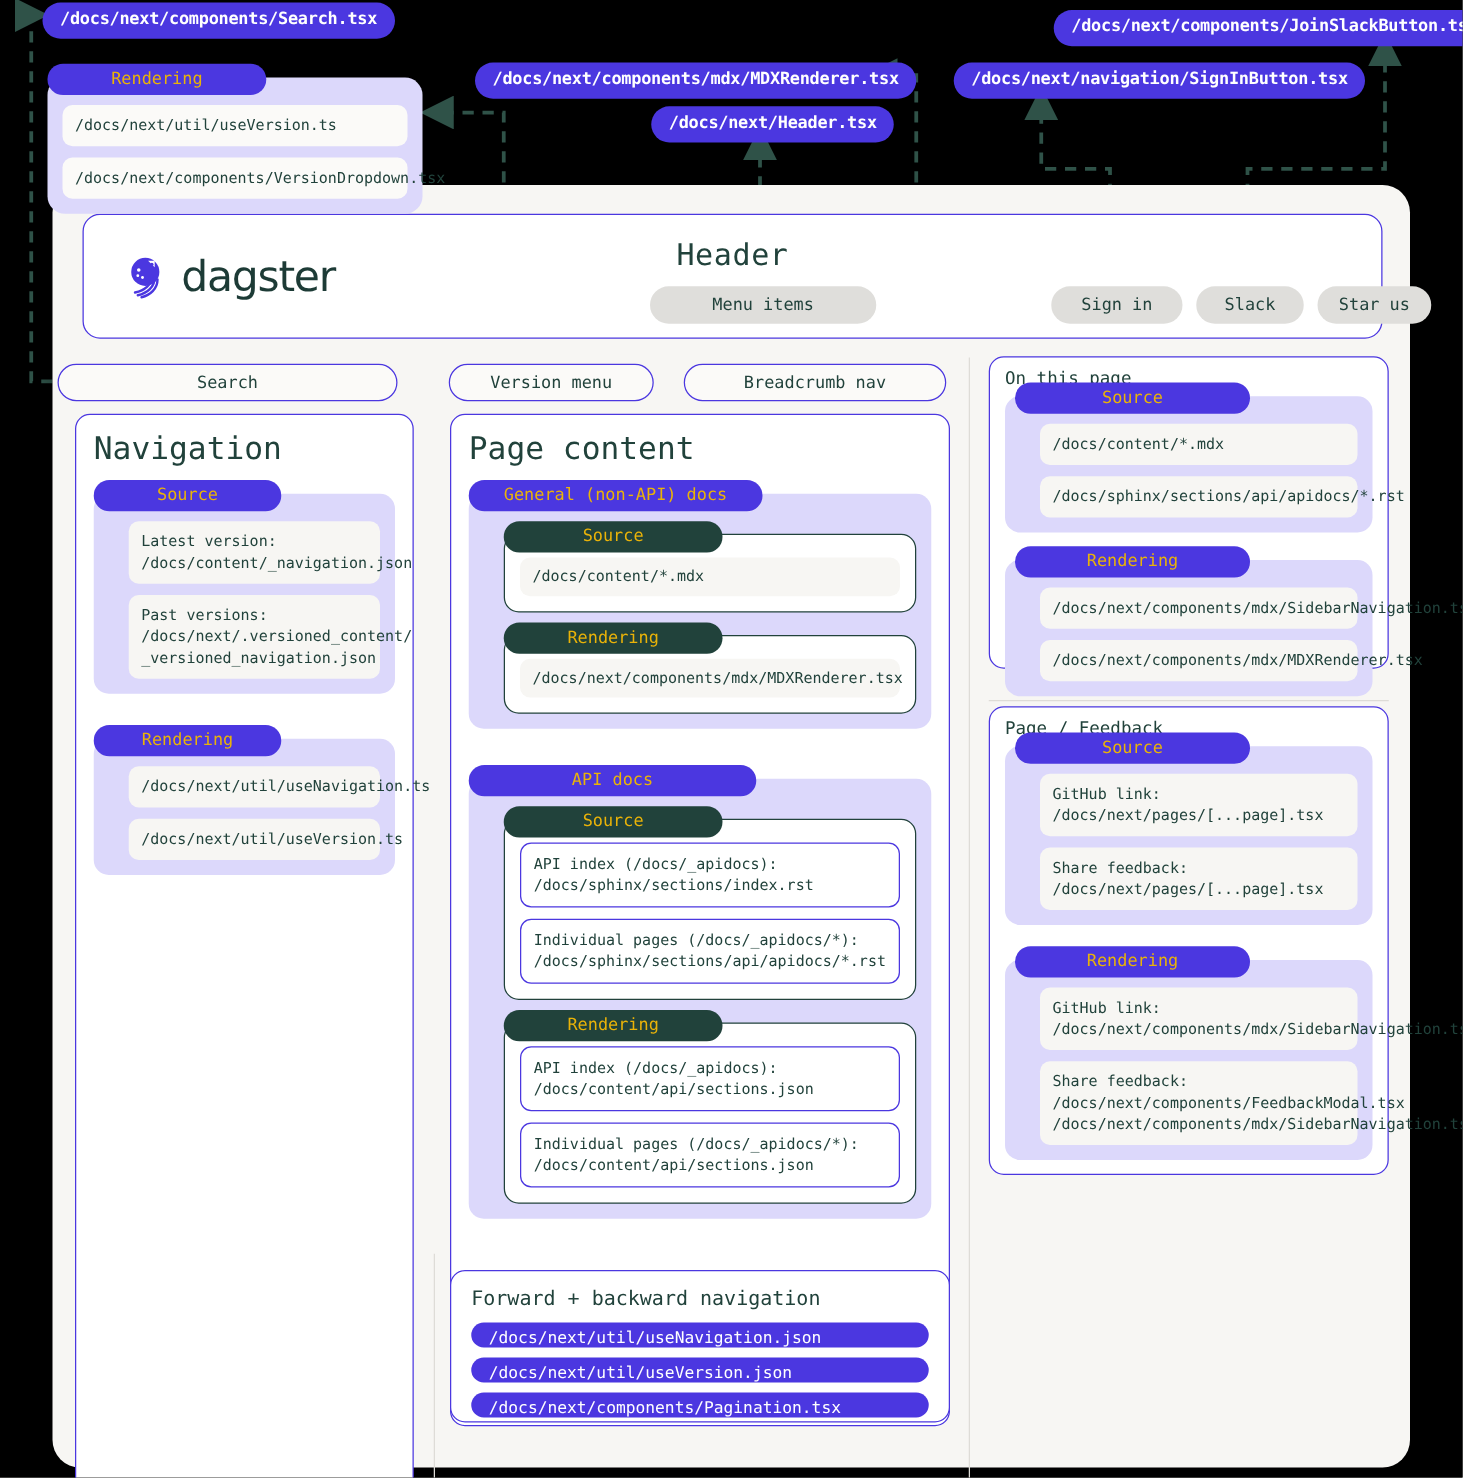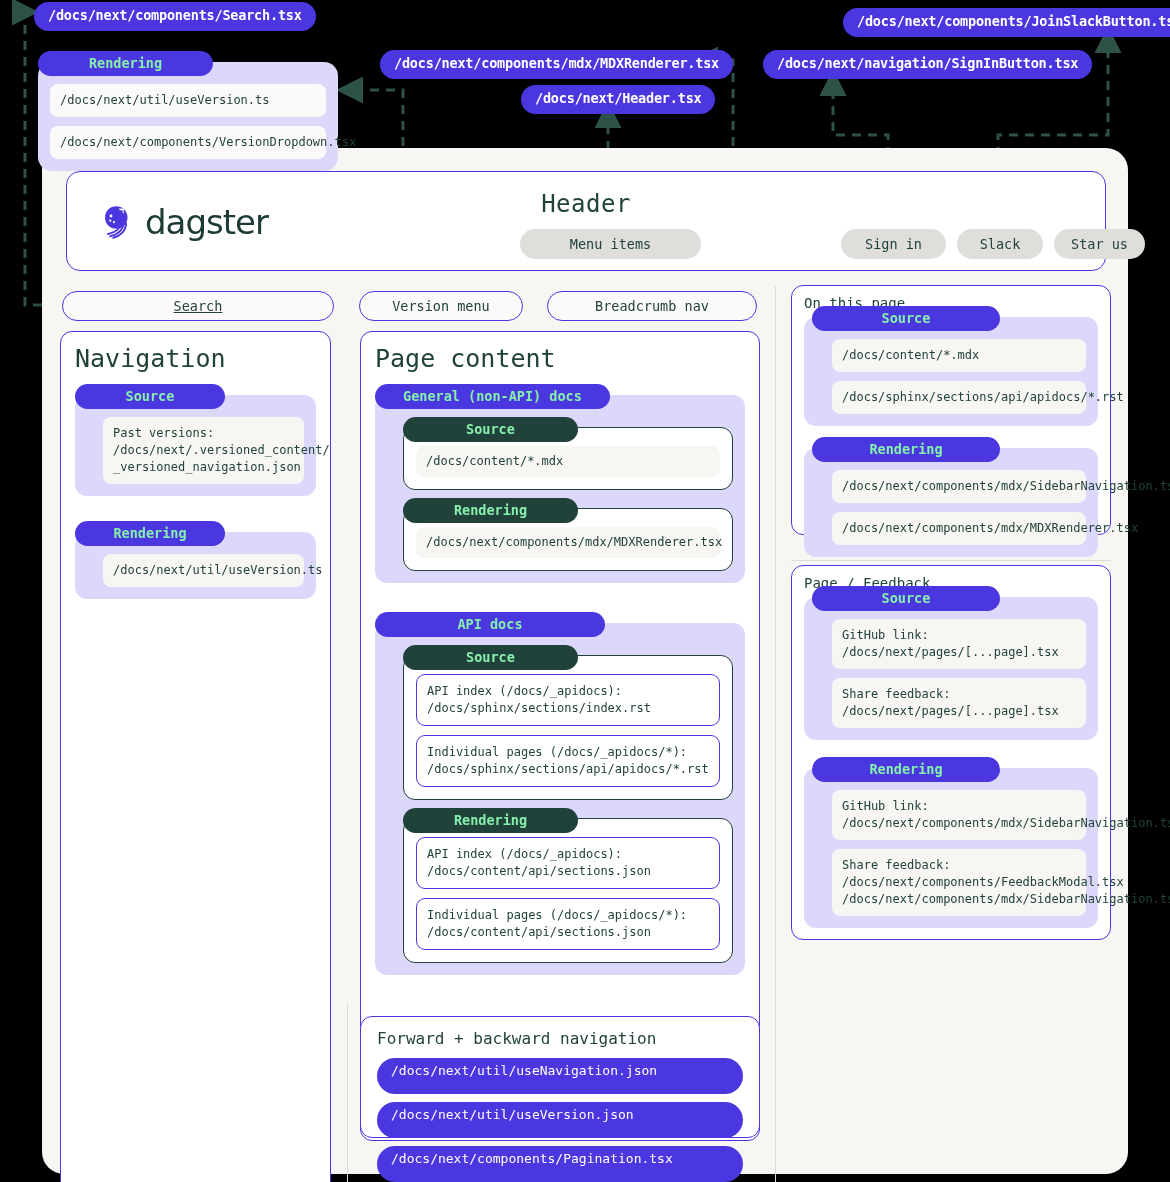--- a/index.html
+++ b/index.html
@@ -148,23 +148,23 @@
     border-radius: 12px;
     margin: 0 14px 0 14px;
     padding: 22px 12px 12px 28px;
     box-sizing: border-box;
   }
   .tab {
     position: absolute;
     top: -11px;
     left: 0px;
     background: #4b37e0;
-    color: #86efac;
+    color: #eab308;
     font-size: 13.5px;
-    font-weight: bold;
+    font-weight: normal;
     border-radius: 999px;
     padding: 4px 28px 5px 28px;
     white-space: nowrap;
     text-align: center;
     min-width: 150px;
     box-sizing: border-box;
   }
   .tab.dark {
     background: #21423b;
   }
@@ -201,21 +201,21 @@
     border-radius: 9px;
     padding: 8px 10px;
   }
 
   
   .solid-row {
     background: #4b37e0;
     color: #ffffff;
     font-size: 13px;
     border-radius: 999px;
-    padding: 5px 14px 16px 14px;
+    padding: 5px 14px 0 14px;
     margin-bottom: 8px;
     white-space: nowrap;
   }
   .solid-row:last-child { margin-bottom: 0; }
 
   .divider {
     position: absolute;
     background: #dedcd7;
     height: 1px;
   }
@@ -279,39 +279,42 @@
         <path d="M36 26 C36 36, 28 43, 19 45" stroke="#4b37e0" stroke-width="2.6" fill="none" stroke-linecap="round"></path>
       </svg>
       <div id="dagster-wordmark">dagster</div>
     </div>
     <div class="grey-pill" style="left:453px; top:57px; width:181px;">Menu items</div>
     <div class="grey-pill" style="left:774px; top:57px; width:105px;">Sign in</div>
     <div class="grey-pill" style="left:890px; top:57px; width:86px;">Slack</div>
     <div class="grey-pill" style="left:987px; top:57px; width:91px;">Star us</div>
   </div>
 
-  <div class="lozenge" style="left:20px; top:143px; width:270px;text-decoration:underline;">Search</div>
+  <div class="lozenge" style="left:4px; top:143px; width:270px;">Search</div>
   <div class="lozenge" style="left:317px; top:143px; width:162px;">Version menu</div>
   <div class="lozenge" style="left:505px; top:143px; width:208px;">Breadcrumb nav</div>
 
   <div class="vdivider" style="left:733px; top:138px; height:1018px;"></div>
   <div class="vdivider" style="left:305px; top:855px; height:300px;"></div>
 
   <div class="panel" style="left:18px; top:183px; width:271px; height:978px;">
     <div class="panel-title">Navigation</div>
 
     <div class="group" style="margin-top:22px;">
       <div class="tab">Source</div>
+      <div class="chip">Latest version:
+/docs/content/_navigation.json</div>
       <div class="chip">Past versions:
 /docs/next/.versioned_content/
 _versioned_navigation.json</div>
     </div>
 
     <div class="group" style="margin-top:36px;">
       <div class="tab">Rendering</div>
+      <div class="chip">/docs/next/util/useNavigation.ts</div>
       <div class="chip">/docs/next/util/useVersion.ts</div>
     </div>
   </div>
 
   <div class="panel" style="left:318px; top:183px; width:400px; height:810px;">
     <div class="panel-title">Page content</div>
 
     <div class="group" style="margin-top:22px;">
       <div class="tab" style="min-width:230px;">General (non-API) docs</div>
 

